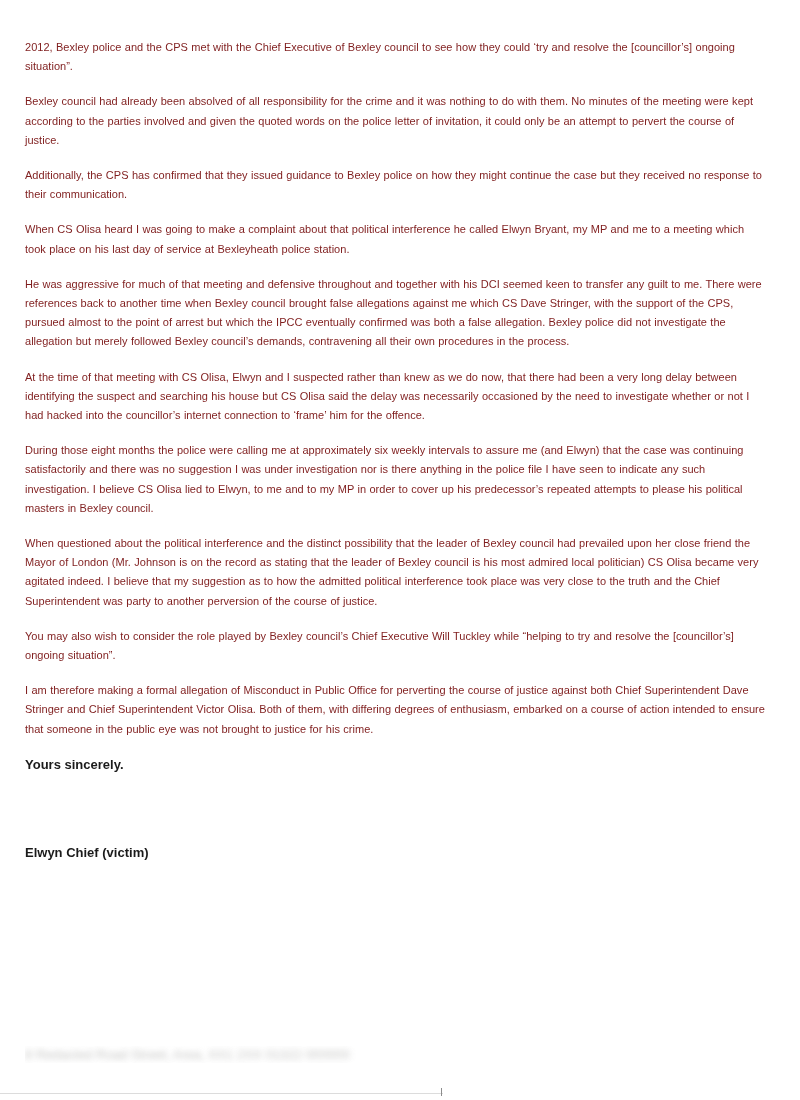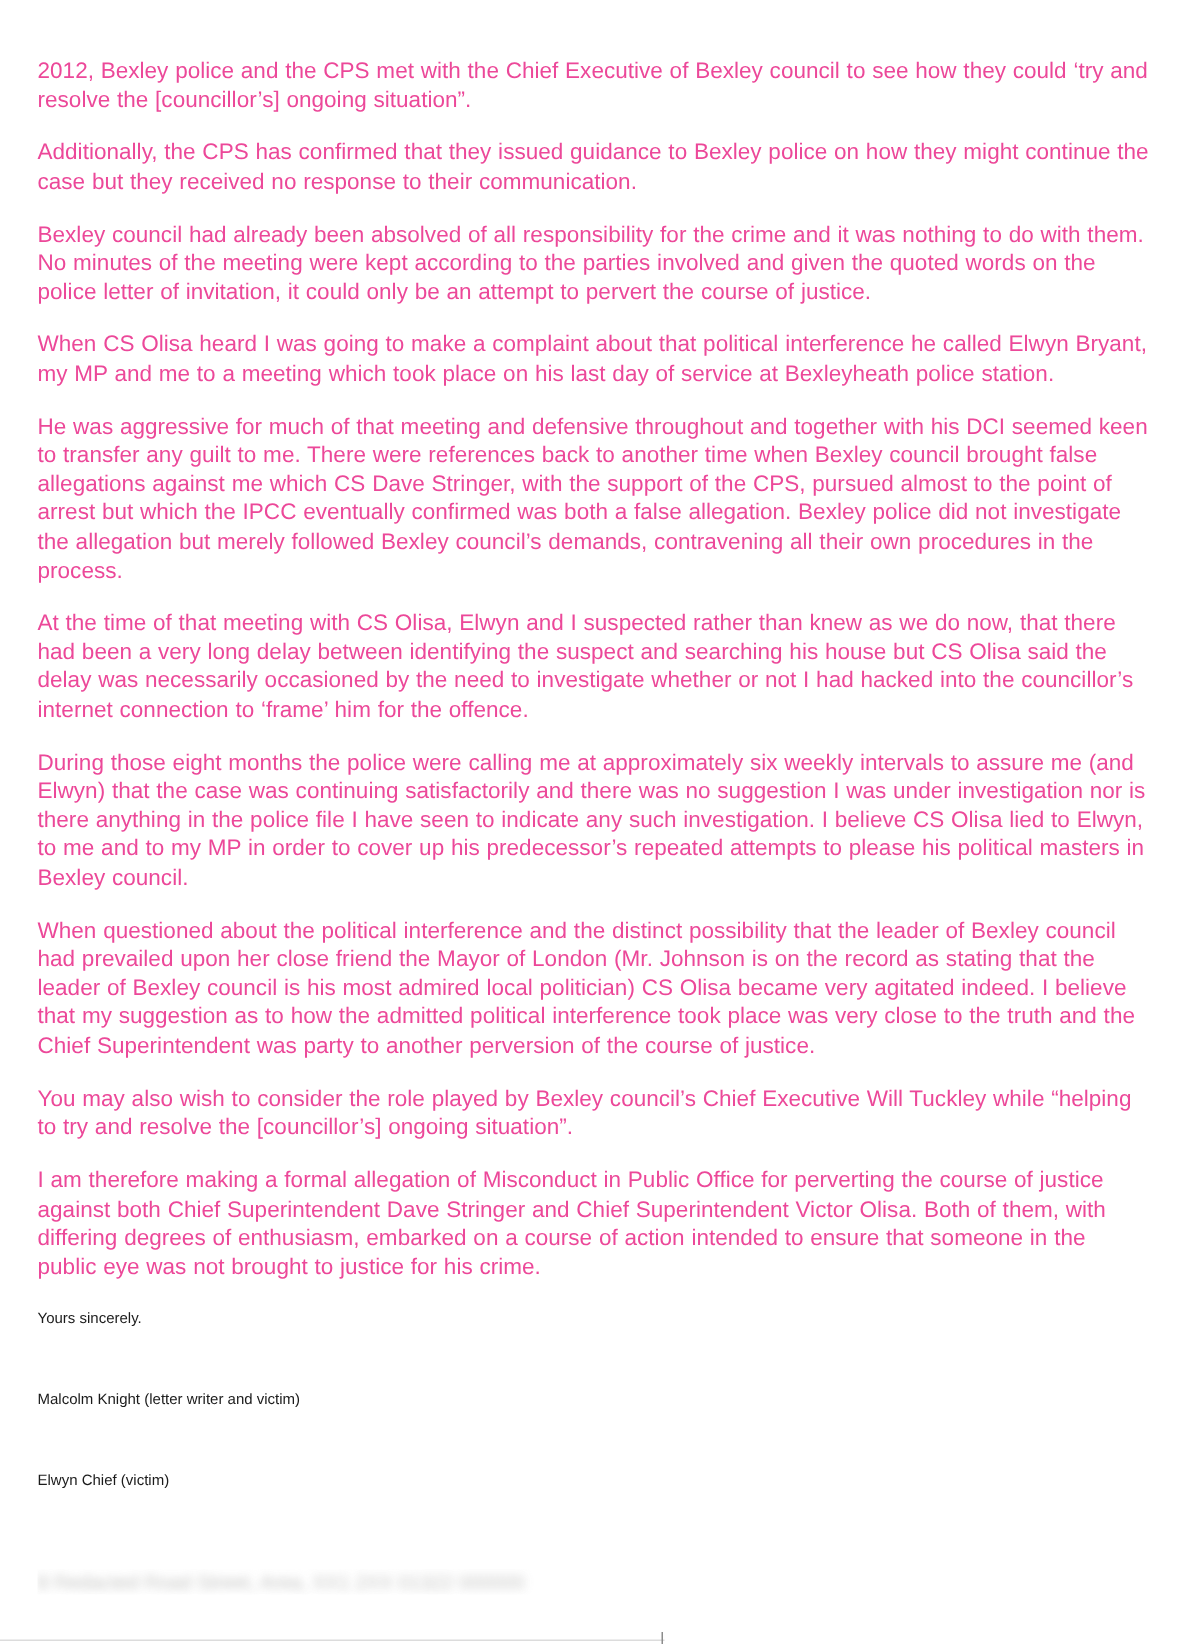--- a/index.html
+++ b/index.html
@@ -29,42 +29,43 @@
   
   #letter-body {
     position: absolute;
     left: 25px;
     top: 38px;
     width: 742px;
   }
 
   .para {
     margin: 0 0 16px 0;
-    font-size: 15px;
+    font-size: 11px;
     line-height: 19.2px;
-    color: #ec4899;
+    color: #7f1d1d;
     text-align: left;
     letter-spacing: 0.02px;
     word-spacing: 0.3px;
     -webkit-font-smoothing: antialiased;
   }
 
   
   .para, .sig-line {
     text-rendering: optimizeLegibility;
   }
 
   .sig-block {
     margin: 0;
   }
   .sig-line {
     margin: 0;
-    font-size: 10px;
+    font-size: 13px;
     line-height: 19.2px;
     color: #1b1b1b;
+    font-weight: bold;
   }
   .sig-gap-lg { height: 35px; }
   .sig-gap-md { height: 34px; }
 
   
   #redacted-address {
     position: absolute;
     left: 25px;
     top: 1046px;
     width: 400px;
@@ -101,43 +102,42 @@
 </style>
 </head>
 <body>
 
 <div id="page-sheet">
 
   <div id="letter-body">
 
     <p class="para">2012, Bexley police and the CPS met with the Chief Executive of Bexley council to see how they could ‘try and resolve the [councillor’s] ongoing situation”.</p>
 
+    <p class="para">Bexley council had already been absolved of all responsibility for the crime and it was nothing to do with them. No minutes of the meeting were kept according to the parties involved and given the quoted words on the police letter of invitation, it could only be an attempt to pervert the course of justice.</p>
+
     <p class="para">Additionally, the CPS has confirmed that they issued guidance to Bexley police on how they might continue the case but they received no response to their communication.</p>
-
-    <p class="para">Bexley council had already been absolved of all responsibility for the crime and it was nothing to do with them. No minutes of the meeting were kept according to the parties involved and given the quoted words on the police letter of invitation, it could only be an attempt to pervert the course of justice.</p>
 
     <p class="para">When CS Olisa heard I was going to make a complaint about that political interference he called Elwyn Bryant, my MP and me to a meeting which took place on his last day of service at Bexleyheath police station.</p>
 
     <p class="para">He was aggressive for much of that meeting and defensive throughout and together with his DCI seemed keen to transfer any guilt to me. There were references back to another time when Bexley council brought false allegations against me which CS Dave Stringer, with the support of the CPS, pursued almost to the point of arrest but which the IPCC eventually confirmed was both a false allegation. Bexley police did not investigate the allegation but merely followed Bexley council’s demands, contravening all their own procedures in the process.</p>
 
     <p class="para">At the time of that meeting with CS Olisa, Elwyn and I suspected rather than knew as we do now, that there had been a very long delay between identifying the suspect and searching his house but CS Olisa said the delay was necessarily occasioned by the need to investigate whether or not I had hacked into the councillor’s internet connection to ‘frame’ him for the offence.</p>
 
     <p class="para">During those eight months the police were calling me at approximately six weekly intervals to assure me (and Elwyn) that the case was continuing satisfactorily and there was no suggestion I was under investigation nor is there anything in the police file I have seen to indicate any such investigation. I believe CS Olisa lied to Elwyn, to me and to my MP in order to cover up his predecessor’s repeated attempts to please his political masters in Bexley council.</p>
 
     <p class="para">When questioned about the political interference and the distinct possibility that the leader of Bexley council had prevailed upon her close friend the Mayor of London (Mr. Johnson is on the record as stating that the leader of Bexley council is his most admired local politician) CS Olisa became very agitated indeed. I believe that my suggestion as to how the admitted political interference took place was very close to the truth and the Chief Superintendent was party to another perversion of the course of justice.</p>
 
     <p class="para">You may also wish to consider the role played by Bexley council’s Chief Executive Will Tuckley while “helping to try and resolve the [councillor’s] ongoing situation”.</p>
 
     <p class="para">I am therefore making a formal allegation of Misconduct in Public Office for perverting the course of justice against both Chief Superintendent Dave Stringer and Chief Superintendent Victor Olisa. Both of them, with differing degrees of enthusiasm, embarked on a course of action intended to ensure that someone in the public eye was not brought to justice for his crime.</p>
 
 
     <div class="sig-block">
       <p class="sig-line">Yours sincerely.</p>
       <div class="sig-gap-lg"></div>
-      <p class="sig-line">Malcolm Knight (letter writer and victim)</p>
       <div class="sig-gap-md"></div>
       <p class="sig-line">Elwyn Chief (victim)</p>
     </div>
 
   </div>
 
   <div id="redacted-address">
     <div class="redacted-text">8 Redacted Road Street, Area, XX1 2XX   01322 000000</div>
   </div>
 

